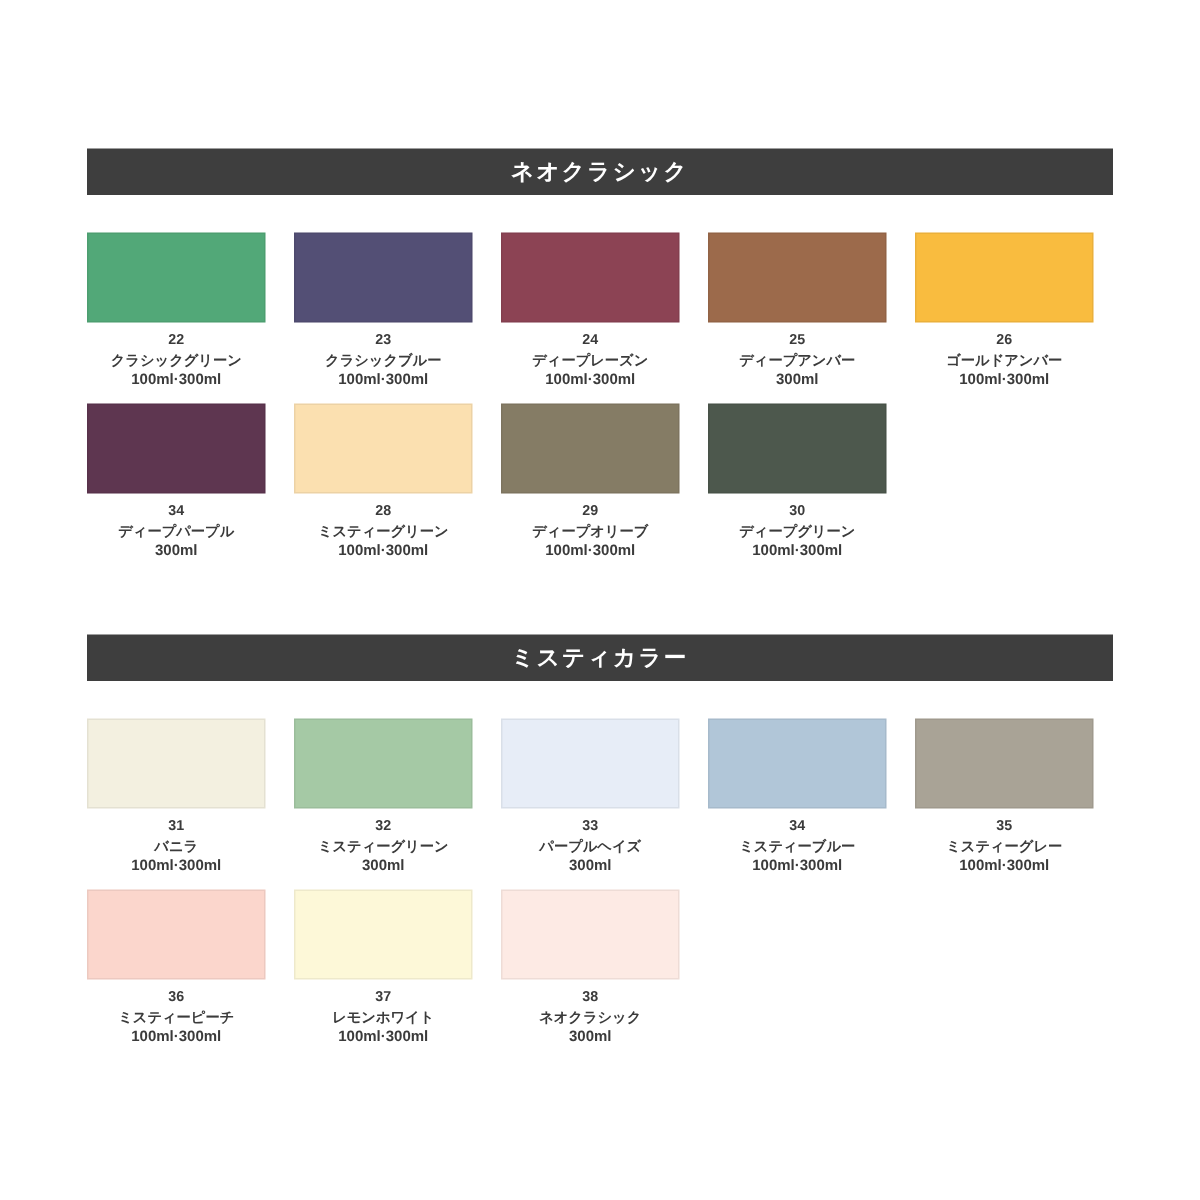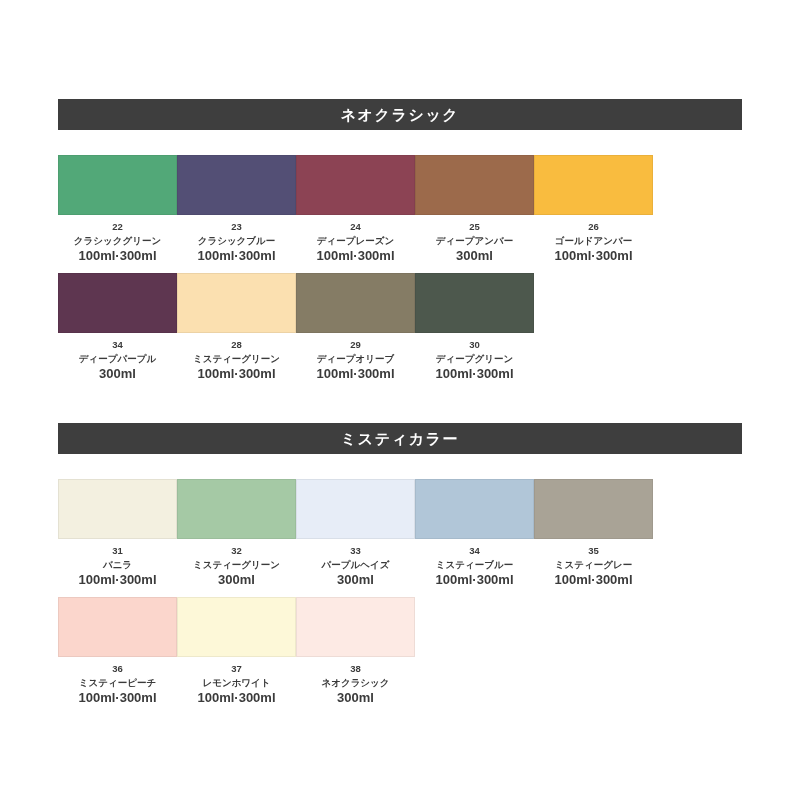--- a/index.html
+++ b/index.html
@@ -46,20 +46,21 @@
   }
 
   .swatch-grid {
     margin-top: 25px;
     display: flex;
     flex-direction: column;
     row-gap: 8px;
   }
   .swatch-row {
     display: flex;
+    column-gap: 19px;
   }
   .swatch-cell {
     width: 119px;
     display: flex;
     flex-direction: column;
     align-items: center;
   }
   .swatch-chip {
     width: 119px;
     height: 60px;
@@ -74,21 +75,21 @@
     color: #3b3b3b;
   }
   .swatch-name {
     font-size: 9.5px;
     font-weight: bold;
     line-height: 1.4;
     color: #3b3b3b;
     white-space: nowrap;
   }
   .swatch-size {
-    font-size: 13px;
+    font-size: 10px;
     font-weight: bold;
     line-height: 1.4;
     color: #3b3b3b;
     white-space: nowrap;
   }
 
   .footnote {
     position: absolute;
     left: 0;
     right: 0;

